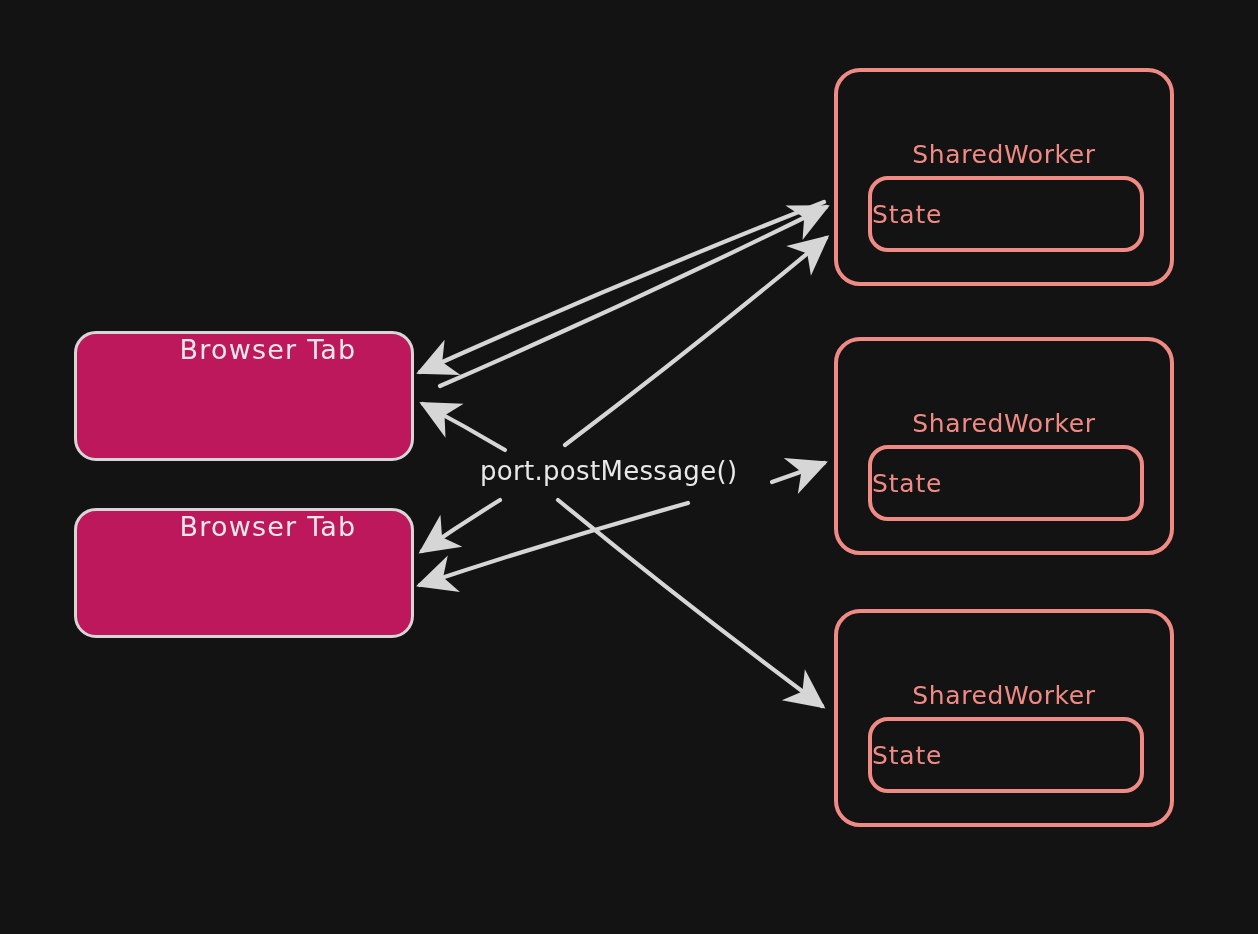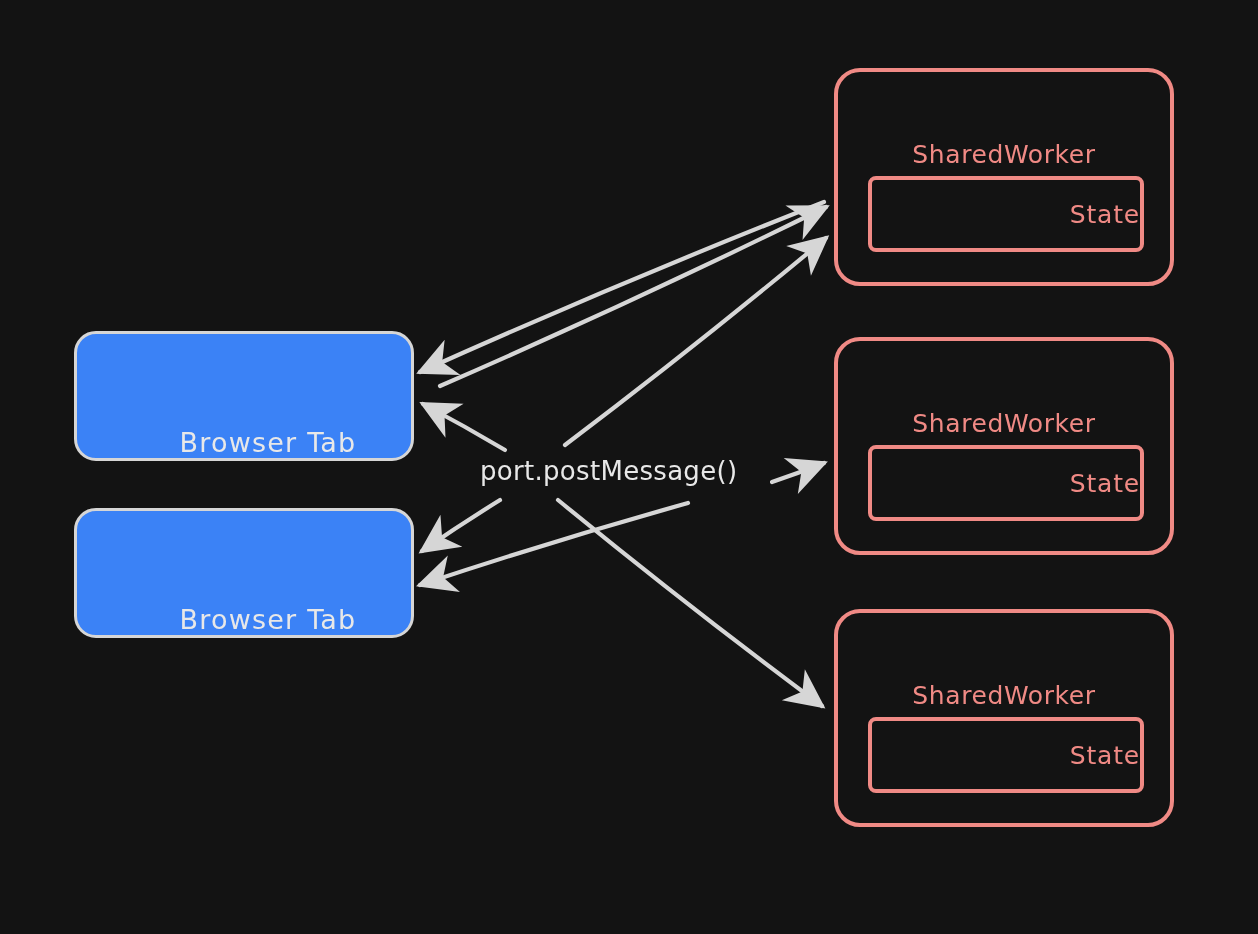--- a/index.html
+++ b/index.html
@@ -31,22 +31,22 @@
   .node {
     position: absolute;
     box-sizing: border-box;
     display: flex;
     flex-direction: column;
     align-items: center;
   }
   .tab-node {
     border: 3px solid #d6d6d6;
     border-radius: 22px;
-    justify-content: flex-end;
-    background: #3b82f6;
+    justify-content: flex-start;
+    background: #be185d;
     padding-left: 48px;
   }
   .tab-label {
     color: #e8e8e8;
     font-size: 27px;
     letter-spacing: 1.2px;
     font-family: "DejaVu Sans", sans-serif;
     white-space: nowrap;
   }
   .worker-node {
@@ -59,25 +59,25 @@
     color: #f08a85;
     font-size: 25px;
     letter-spacing: 0.6px;
     white-space: nowrap;
     margin-top: 40px;
   }
   .state-box {
     position: absolute;
     box-sizing: border-box;
     border: 4px solid #f08a85;
-    border-radius: 8px;
+    border-radius: 20px;
     background: #131313;
     display: flex;
     align-items: center;
-    justify-content: flex-end;
+    justify-content: flex-start;
   }
   .state-label {
     color: #f08a85;
     font-size: 25px;
     letter-spacing: 0.8px;
     white-space: nowrap;
   }
   .edge-label {
     position: absolute;
     color: #e8e8e8;

